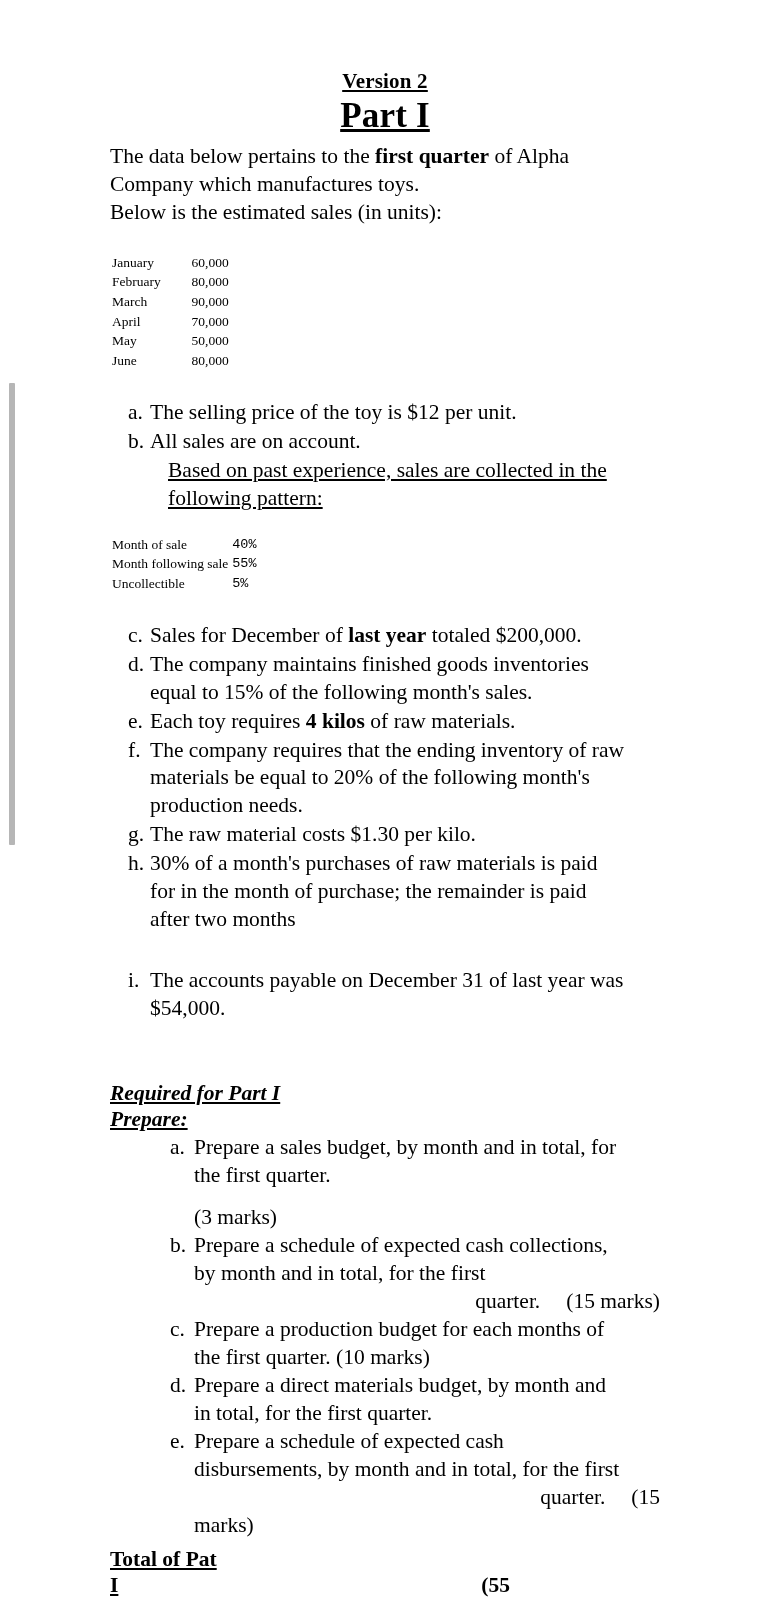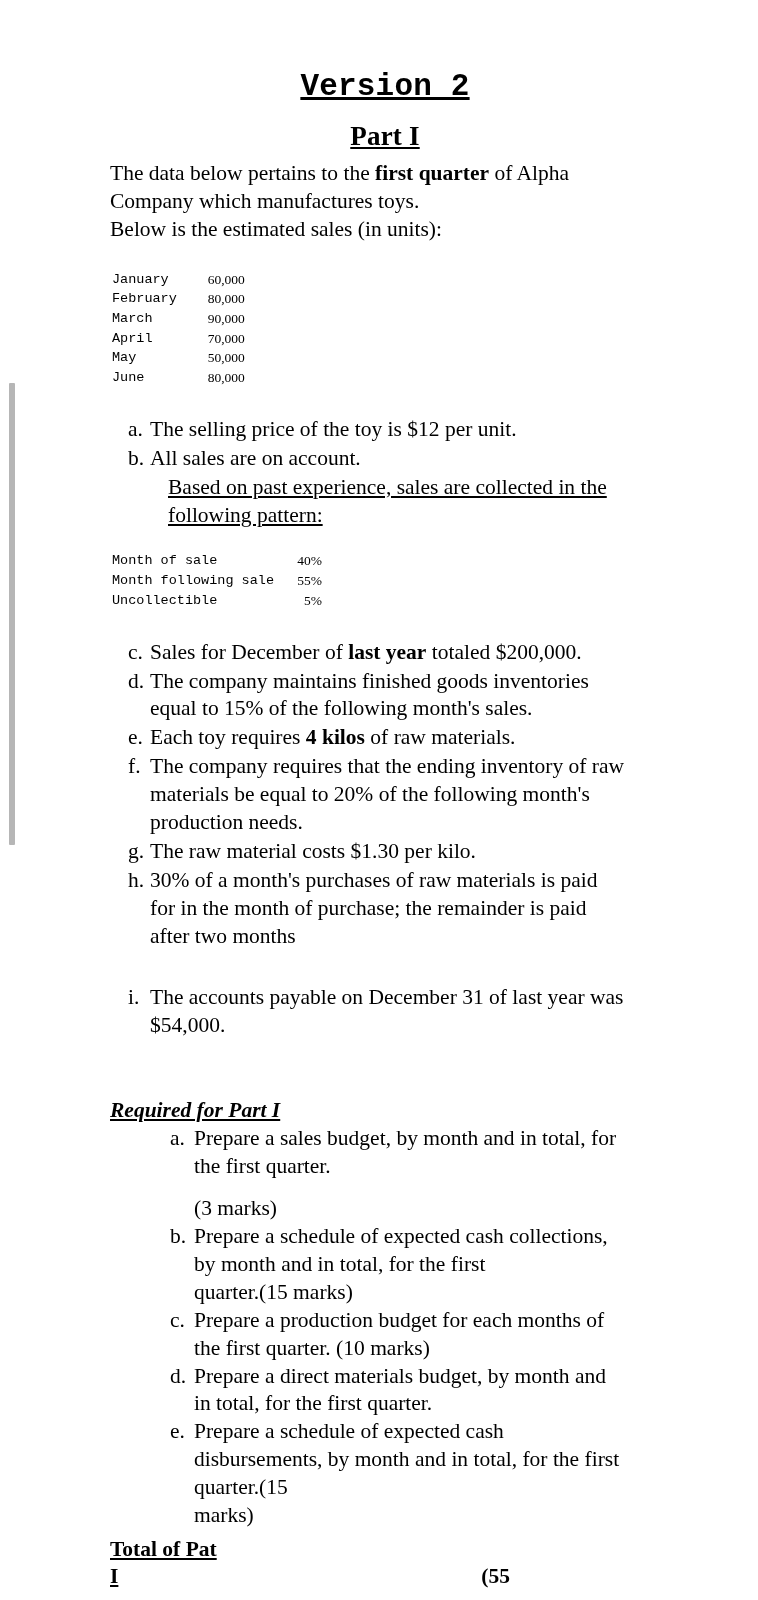--- a/index.html
+++ b/index.html
@@ -43,63 +43,62 @@
     top: 0;
     width: 758px;
     padding-left: 110px;
     padding-right: 98px;
     padding-top: 70px;
   }
 
   .title-block { text-align: center; }
 
   .doc-title {
-    font-size: 31px;
+    font-size: 21px;
     font-weight: bold;
     text-decoration: underline;
     line-height: 1.08;
     letter-spacing: 0.2px;
-    font-family: Liberation Mono, monospace;
   }
   .doc-subtitle {
-    font-size: 27px;
+    font-size: 35px;
     font-weight: bold;
     text-decoration: underline;
     line-height: 1.12;
-    margin-top: 18px;
+    margin-top: 3px;
     letter-spacing: 0.2px;
   }
 
   .intro {
     font-size: 21.5px;
     line-height: 1.30;
     margin-top: 8px;
   }
   .intro b { font-weight: bold; }
 
   
   .mini-table {
     font-size: 13.5px;
     line-height: 1.46;
     margin-top: 26px;
     border-collapse: collapse;
   }
   .mini-table td { padding: 0; vertical-align: top; white-space: nowrap; }
-  .mini-table .lbl { padding-right: 6px; font-family: Liberation Mono, monospace; }
+  .mini-table .lbl { padding-right: 6px; }
   .mini-table .val { text-align: right; min-width: 56px; margin-top: 24px; }
 
   .sales-table { margin-left: 2px; }
   .sales-table .val { min-width: 62px; }
 
   .pattern-table {
     margin-top: 22px;
     margin-left: 2px;
   }
   .pattern-table .lbl { padding-right: 4px; }
-  .pattern-table .val { text-align: right; min-width: 44px; }
+  .pattern-table .val { text-align: left; min-width: 44px; font-family: Liberation Mono, monospace; }
 
   
   .facts {
     font-size: 21.5px;
     line-height: 1.30;
     margin-top: 28px;
     padding-left: 18px;
   }
   .fact {
     display: flex;
@@ -148,22 +147,23 @@
   .req-item .marker {
     flex: 0 0 auto;
     width: 24px;
   }
   .req-item .body { flex: 1 1 auto; }
 
   .req-sub { padding-left: 24px; }
 
   .marks-row {
     display: flex;
-    justify-content: flex-start;
+    justify-content: flex-end;
     padding-left: 24px;
+    gap: 26px;
   }
   .marks-right { text-align: right; }
 
   .marks-only-right {
     text-align: right;
     padding-right: 2px;
   }
 
   
   .total-block {
@@ -302,20 +302,23 @@
       <span class="body"><span>The accounts payable on December 31 of last year was</span><br><span>$54,000.</span></span>
     </div>
   </div>
 
   <div class="gap-lg"></div>
 
   <div>
     <div class="req-head">
       <span>Required for Part I</span>
     </div>
+    <div class="req-head">
+      <span>Prepare:</span>
+    </div>
 
     <div class="req-list">
 
       <div class="req-item">
         <span class="marker">a.</span>
         <span class="body"><span>Prepare a sales budget, by month and in total, for</span><br><span>the first quarter.</span></span>
       </div>
 
       <div class="gap-sm"></div>
 

